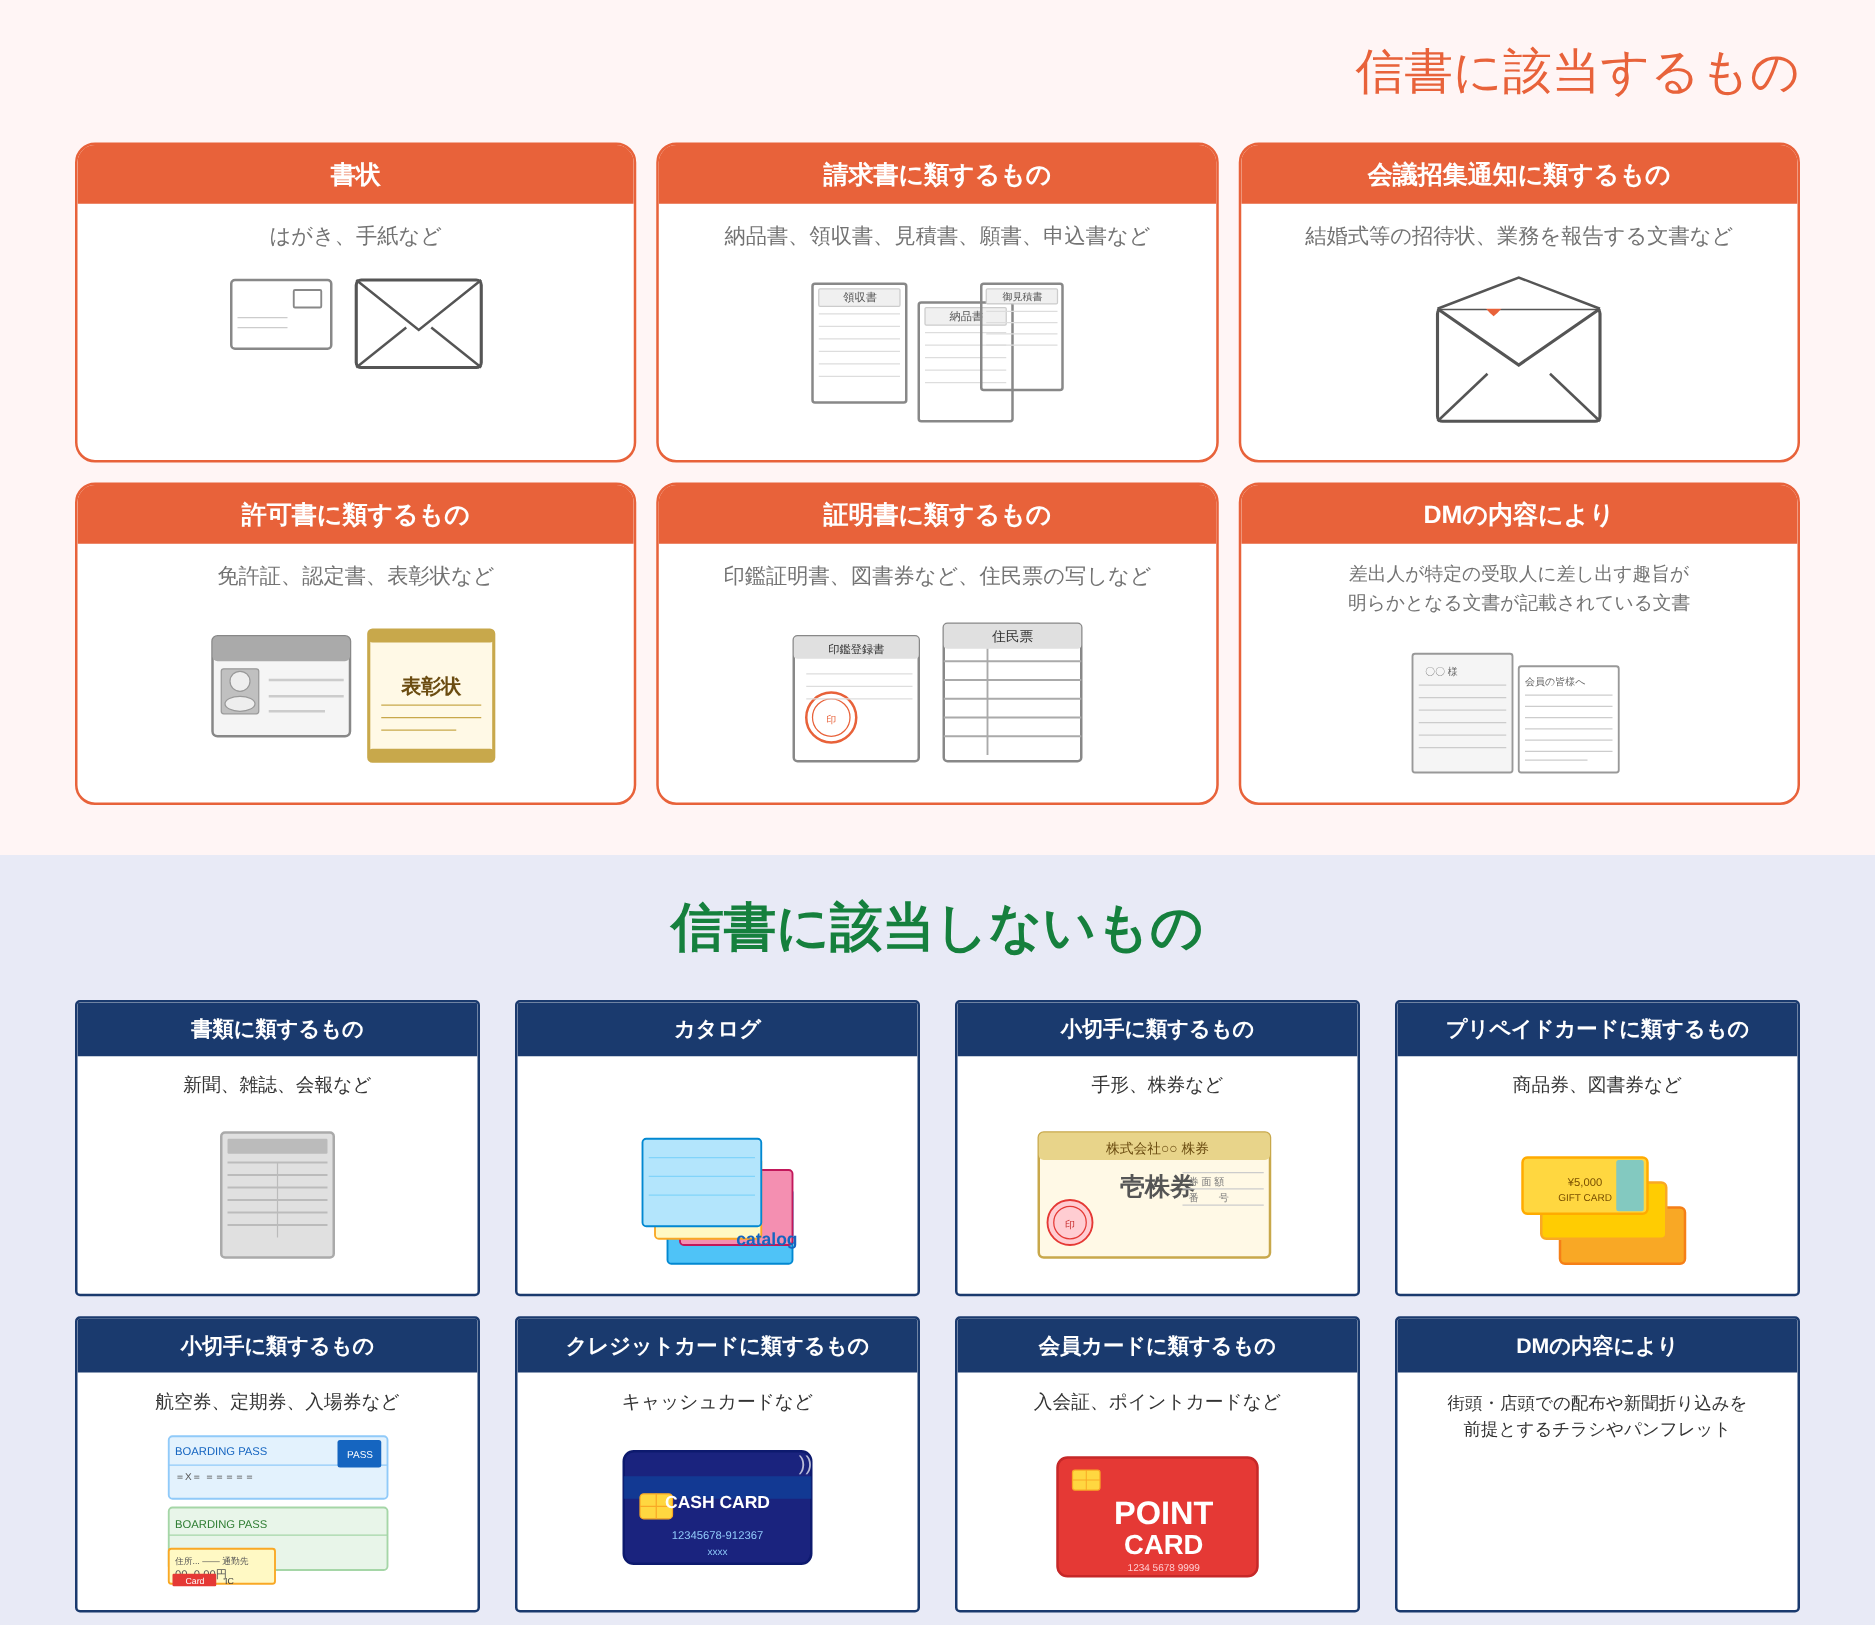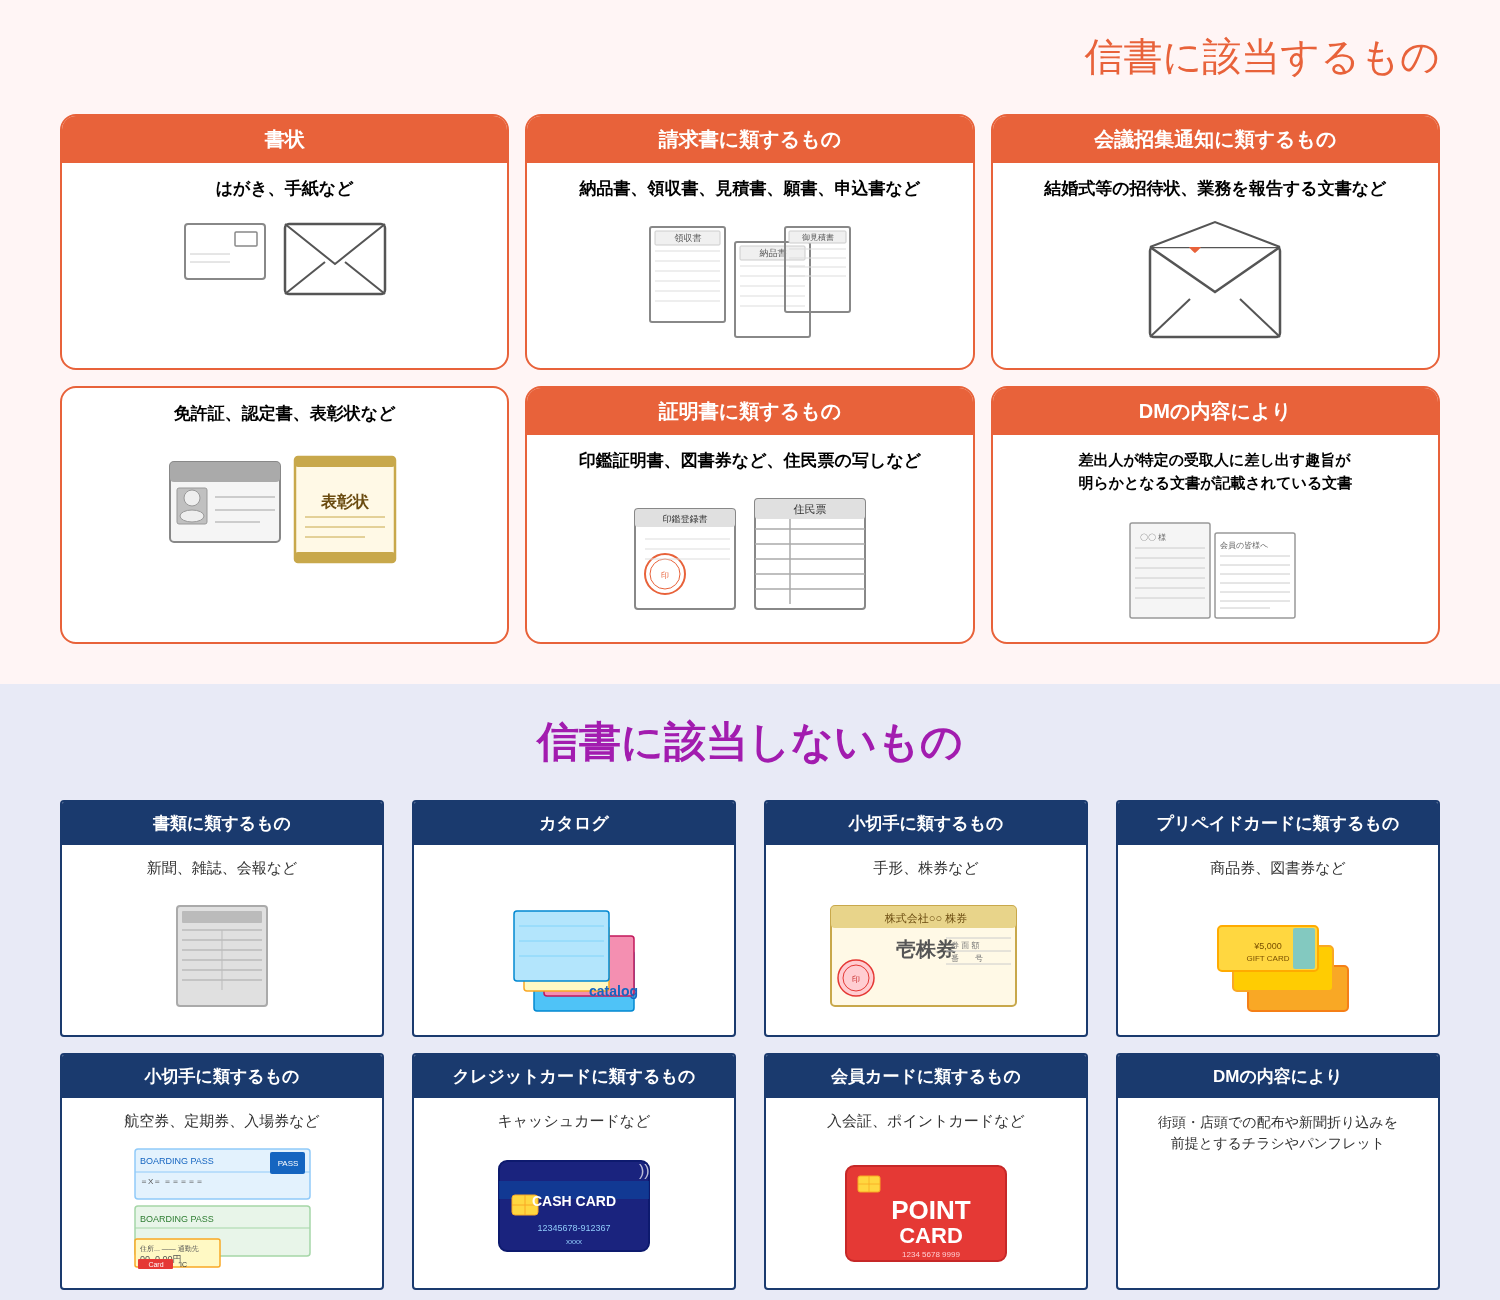--- a/index.html
+++ b/index.html
@@ -55,45 +55,44 @@
     .card-body {
       padding: 14px 16px;
       min-height: 200px;
       display: flex;
       flex-direction: column;
       align-items: center;
     }
 
     .card-desc {
       font-size: 17px;
-      color: #000000;
-      text-align: left;
+      color: #737373;
+      text-align: center;
       margin-bottom: 14px;
-      font-weight: bold;
     }
 
     .card-image {
       flex: 1;
       display: flex;
       align-items: center;
       justify-content: center;
       width: 100%;
     }
 
     
     .bottom-section {
       background: #e8eaf6;
       padding: 30px 60px 40px;
     }
 
     .section-title-blue {
       text-align: center;
       font-size: 42px;
       font-weight: bold;
-      color: #a21caf;
+      color: #15803d;
       margin-bottom: 30px;
     }
 
     .grid-4 {
       display: grid;
       grid-template-columns: 1fr 1fr 1fr 1fr;
       gap: 28px;
     }
 
     .card-blue {
@@ -219,20 +218,21 @@
 
               <path d="M70,22 C70,14 60,10 60,18 C60,10 50,14 50,22 C50,28 60,36 60,36 C60,36 70,28 70,22Z" fill="#e8623a" stroke="none"></path>
 
               <polyline points="15,30 80,5 145,30" fill="#fff" stroke="#555" stroke-width="2"></polyline>
             </svg>
           </div>
         </div>
       </div>
 
       <div class="card">
+        <div class="card-header">許可書に類するもの</div>
         <div class="card-body">
           <div class="card-desc">免許証、認定書、表彰状など</div>
           <div class="card-image">
             <svg width="240" height="130" viewBox="0 0 240 130">
 
               <rect x="5" y="20" width="110" height="80" rx="4" fill="#f5f5f5" stroke="#888" stroke-width="2"></rect>
               <rect x="5" y="20" width="110" height="20" rx="4" fill="#aaa"></rect>
               <rect x="12" y="46" width="30" height="36" rx="2" fill="#c0c0c0" stroke="#999" stroke-width="1"></rect>
               <circle cx="27" cy="56" r="8" fill="#eee" stroke="#999" stroke-width="1"></circle>
               <ellipse cx="27" cy="74" rx="12" ry="6" fill="#eee" stroke="#999" stroke-width="1"></ellipse>

